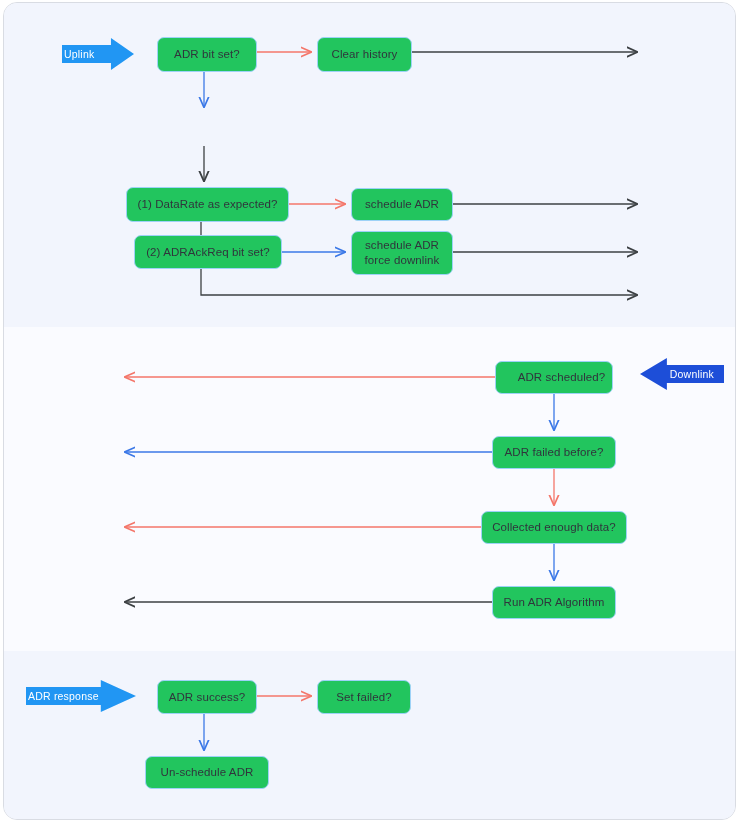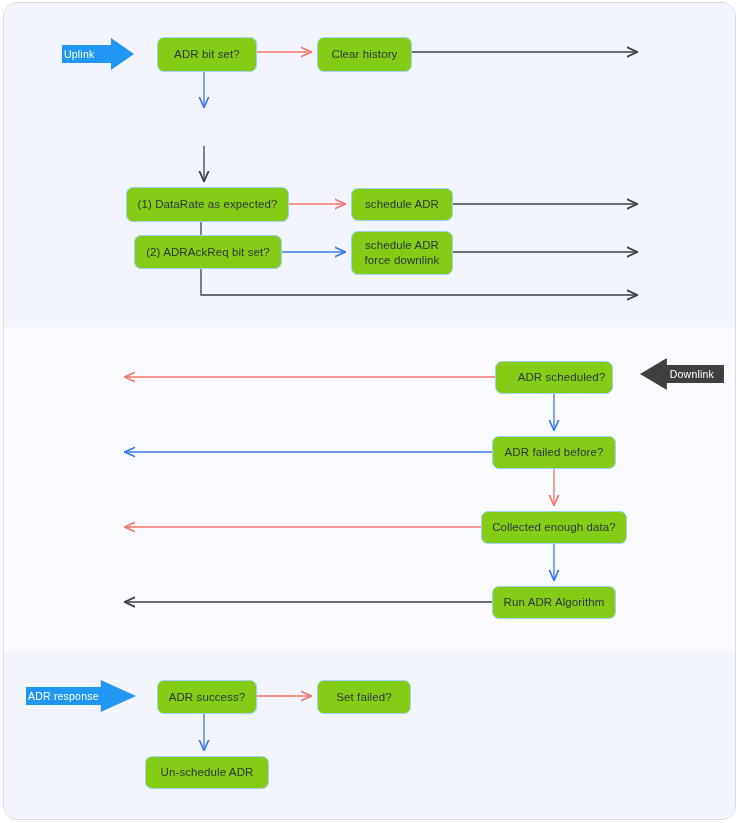--- a/index.html
+++ b/index.html
@@ -37,21 +37,21 @@
   .band-uplink   { top: 0px;   height: 324px; background: #f2f5fd; }
   .band-downlink { top: 324px; height: 324px; background: #fafbff; }
   .band-response { top: 648px; height: 170px; background: #f2f5fd; }
 
   
   .node {
     position: absolute;
     box-sizing: border-box;
     border: 1px solid #9ed2f7;
     border-radius: 7px;
-    background: #84cc16;
+    background: #22c55e;
     color: #30353c;
     font-size: 11.5px;
     line-height: 1.28;
     display: flex;
     align-items: center;
     justify-content: center;
     text-align: center;
     letter-spacing: 0.1px;
     white-space: pre-line;
   }
@@ -66,21 +66,21 @@
     align-items: center;
     box-sizing: border-box;
   }
   .tag-right {
     background: #2196f3;
     clip-path: polygon(0 22%, 68% 22%, 68% 0, 100% 50%, 68% 100%, 68% 78%, 0 78%);
     justify-content: flex-start;
     padding-left: 2px;
   }
   .tag-left {
-    background: #404040;
+    background: #1d4ed8;
     clip-path: polygon(100% 22%, 32% 22%, 32% 0, 0 50%, 32% 100%, 32% 78%, 100% 78%);
     justify-content: flex-end;
     padding-right: 10px;
   }
 
   
   svg#edges {
     position: absolute;
     left: 0; top: 0;
     width: 733px;

